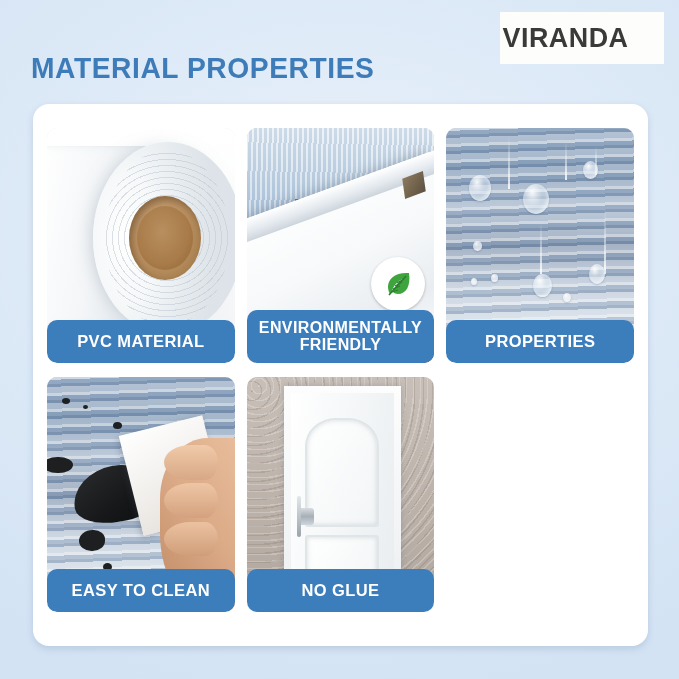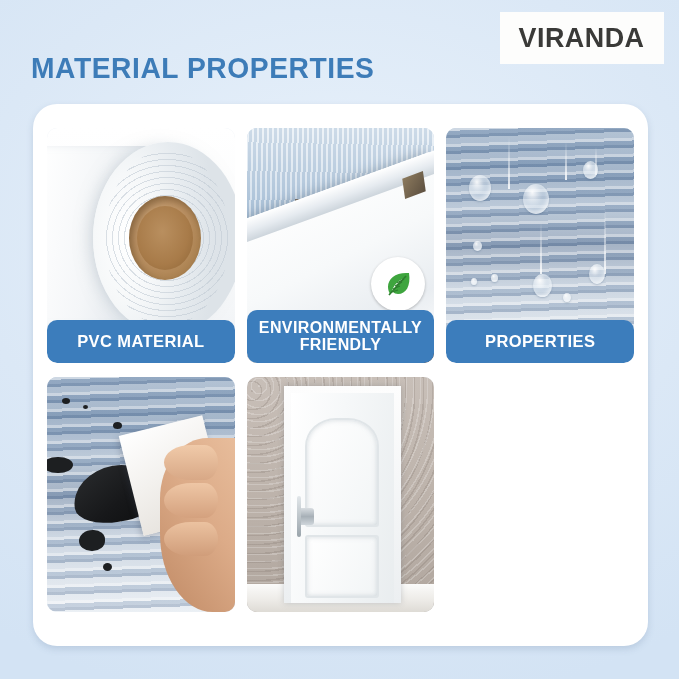--- a/index.html
+++ b/index.html
@@ -26,21 +26,20 @@
   
   .logo-box {
     position: absolute;
     left: 500px;
     top: 12px;
     width: 164px;
     height: 52px;
     background: #fdfdfc;
     display: flex;
     align-items: center;
-    justify-content: center;
   }
   .logo-text {
     font-family: "Liberation Sans Narrow", "Liberation Sans", sans-serif;
     font-size: 28px;
     font-weight: bold;
     letter-spacing: 0.5px;
     color: #3a3a38;
     transform: scaleX(0.96);
   }
 
@@ -59,21 +58,21 @@
   }
 
   
   .card {
     position: absolute;
     left: 33px;
     top: 104px;
     width: 615px;
     height: 542px;
     background: #ffffff;
-    border-radius: 24px;
+    border-radius: 16px;
     box-shadow: 0 3px 7px rgba(90,120,155,0.22);
   }
 
   .grid {
     position: absolute;
     left: 14px;
     top: 24px;
     width: 587px;
     display: grid;
     grid-template-columns: repeat(3, 1fr);
@@ -580,31 +579,33 @@
           <div class="stain" style="left:-2%; top:34%; width:16%; height:7%; border-radius:50%;"></div>
           <div class="stain" style="left:17%; top:65%; width:14%; height:9%; border-radius:55% 45% 50% 50%;"></div>
           <div class="stain" style="left:30%; top:79%; width:9px;  height:8px;"></div>
           <div class="cloth"></div>
           <div class="hand-clean">
             <div class="hf hf1"></div>
               <div class="hf hf2"></div>
               <div class="hf hf3"></div>
           </div>
         </div>
+        <div class="tile-label">EASY TO CLEAN</div>
       </div>
 
       <div class="tile">
         <div class="tile-photo">
           <div class="door-wall"></div>
           <div class="baseboard"></div>
           <div class="door-frame">
             <div class="door-slab">
               <div class="door-panel door-panel-top"></div>
               <div class="door-panel door-panel-bot"></div>
               <div class="door-handle"></div>
             </div>
           </div>
         </div>
+        <div class="tile-label">NO GLUE</div>
       </div>
 
     </div>
   </div>
 </div>
 
 </body></html>

